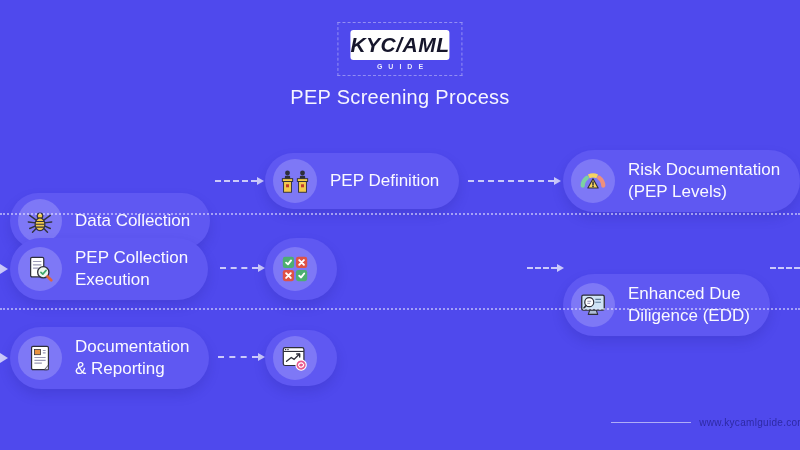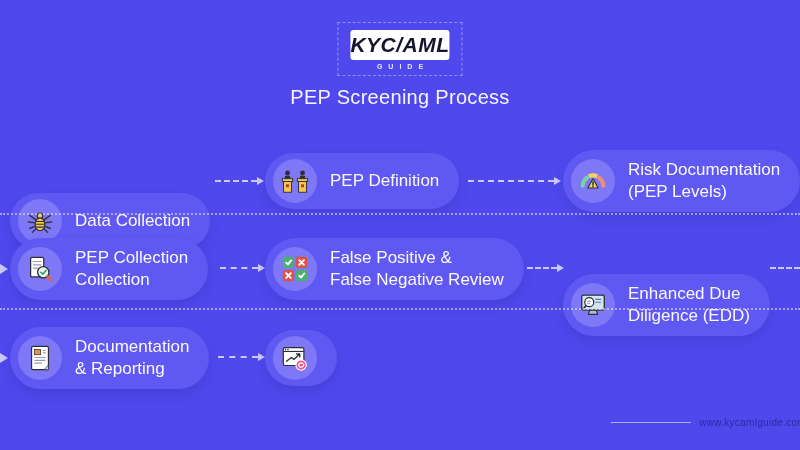--- a/index.html
+++ b/index.html
@@ -151,43 +151,39 @@
     <svg viewBox="0 0 32 32" width="30" height="30">
       <rect x="6" y="3.5" width="14" height="21" rx="1.5" fill="#ffffff" stroke="#2e2e3a" stroke-width="1.3"></rect>
       <path d="M9 8 H17 M9 11.5 H17 M9 15 H14" stroke="#9a98b5" stroke-width="1.3" stroke-linecap="round"></path>
       <circle cx="19.5" cy="19.5" r="6" fill="#eef7ef" stroke="#2e2e3a" stroke-width="1.4"></circle>
       <path d="M17 19.6 L19 21.5 L22.5 17.5" stroke="#3fa66b" stroke-width="1.8" fill="none" stroke-linecap="round" stroke-linejoin="round"></path>
       <path d="M24 24 L28 28" stroke="#e0643c" stroke-width="3" stroke-linecap="round"></path>
     </svg>
   </div>
   <div class="label">
     <span>PEP Collection</span><br>
-    <span>Collection</span>
+    <span>Execution</span>
   </div>
 </div>
 
 <div class="arrow" style="left:220px;top:267px;width:38px;"></div>
 
 <div class="pill two" style="left:265px;top:238px;">
   <div class="icon-circle">
     <svg viewBox="0 0 32 32" width="30" height="30">
       <rect x="3" y="3" width="12" height="12" rx="2.5" fill="#4cae72"></rect>
       <rect x="17" y="3" width="12" height="12" rx="2.5" fill="#de5246"></rect>
       <rect x="3" y="17" width="12" height="12" rx="2.5" fill="#de5246"></rect>
       <rect x="17" y="17" width="12" height="12" rx="2.5" fill="#4cae72"></rect>
       <path d="M6.5 9.2 L8.5 11 L11.8 6.8" stroke="#fff" stroke-width="2" fill="none" stroke-linecap="round" stroke-linejoin="round"></path>
       <path d="M20.5 6.5 L25.5 11.5 M25.5 6.5 L20.5 11.5" stroke="#fff" stroke-width="2" stroke-linecap="round"></path>
       <path d="M6.5 20.5 L11.5 25.5 M11.5 20.5 L6.5 25.5" stroke="#fff" stroke-width="2" stroke-linecap="round"></path>
       <path d="M20.5 23.2 L22.5 25 L25.8 20.8" stroke="#fff" stroke-width="2" fill="none" stroke-linecap="round" stroke-linejoin="round"></path>
     </svg>
   </div>
-  <div class="label">
-    <span>False Positive &amp;</span><br>
-    <span>False Negative Review</span>
-  </div>
 </div>
 
 <div class="arrow" style="left:527px;top:267px;width:30px;"></div>
 
 <div class="pill two" style="left:563px;top:238px;margin-top:36px;">
   <div class="icon-circle">
     <svg viewBox="0 0 32 32" width="30" height="30">
       <rect x="4" y="5.5" width="24" height="16" rx="1.8" fill="#cfe3f5" stroke="#2e2e3a" stroke-width="1.4"></rect>
       <path d="M18.5 10 H24.5 M18.5 13 H24.5" stroke="#5d7c99" stroke-width="1.2"></path>
       <circle cx="12" cy="13" r="4.8" fill="#ffffff" stroke="#2e2e3a" stroke-width="1.3"></circle>

